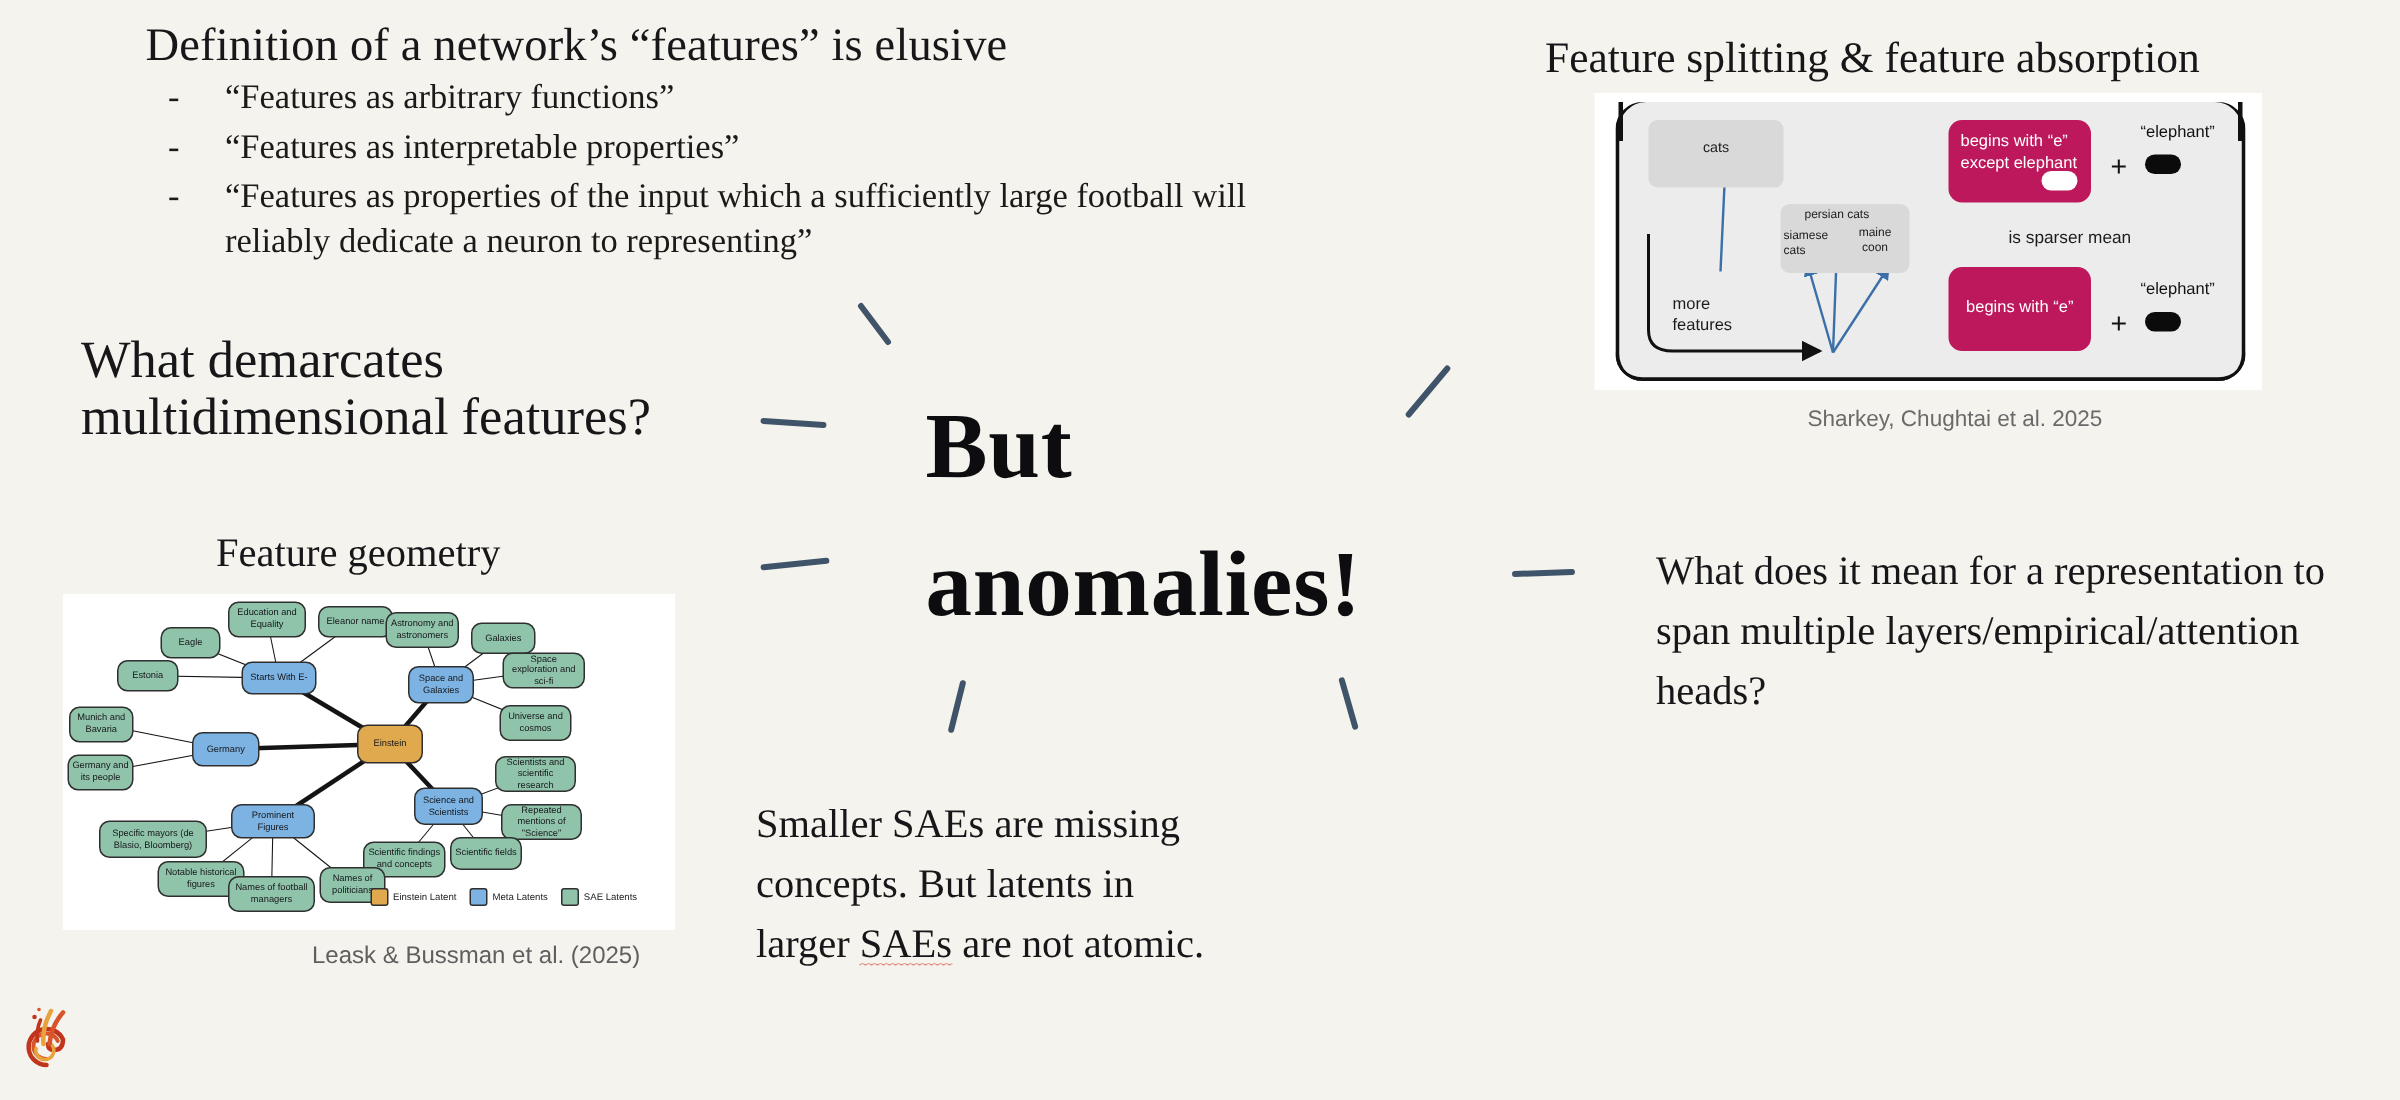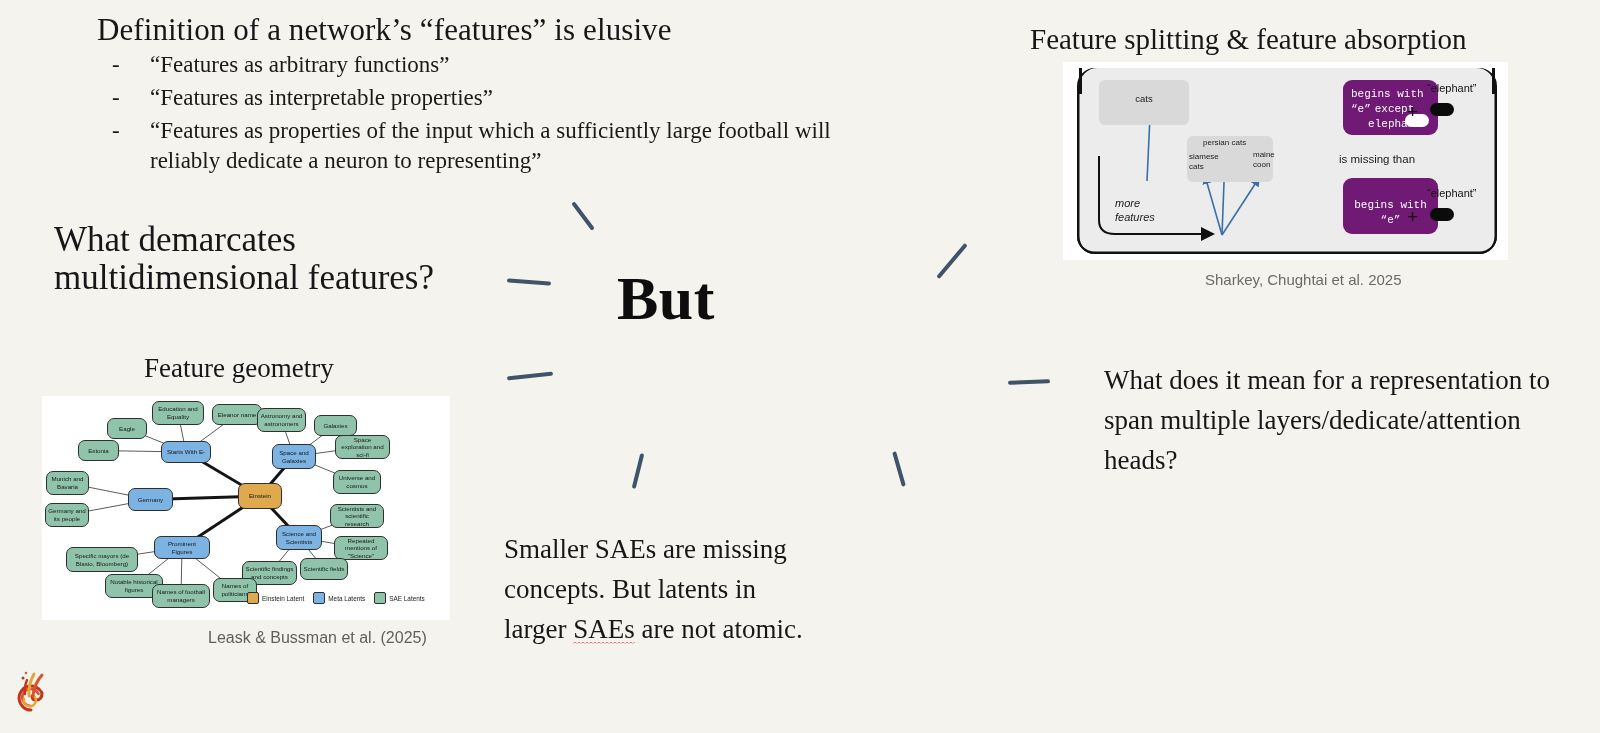--- a/index.html
+++ b/index.html
@@ -78,28 +78,28 @@
     box-shadow:inset 2.5px 0 0 0 #111, inset 0 -2.5px 0 0 #111, inset -2.5px 0 0 0 #111;}
   .fs-inner::before{content:"";position:absolute;left:2px;top:0;width:3px;height:26px;background:#111;}
   .fs-inner::after{content:"";position:absolute;right:2px;top:0;width:3px;height:26px;background:#111;}
   .greybox{position:absolute;background:#d9d9d9;border-radius:6px;
     font-family:"Liberation Sans",sans-serif;color:#1c1c1c;}
   .gb-cats{left:22px;top:12px;width:90px;height:45px;}
   .gb-cats span{position:absolute;left:0;right:0;top:13px;text-align:center;font-size:9.5px;}
   .gb-sub{left:110px;top:68px;width:86px;height:46px;}
   .lbl{position:absolute;font-family:"Liberation Sans",sans-serif;color:#1c1c1c;}
   .fs-arrows{position:absolute;left:0;top:0;width:420px;height:186px;}
-  .blackbox{position:absolute;background:#701a75;border-radius:9px;
-    font-family:Liberation Mono, monospace;color:#fff;font-size:11px;line-height:15px;margin-left:44px;}
+  .blackbox{position:absolute;background:#be185d;border-radius:9px;
+    font-family:Liberation Sans, sans-serif;color:#fff;font-size:11px;line-height:15px;}
   .pill{position:absolute;border-radius:10px;}
 
   .plus{position:absolute;font-family:"Liberation Sans",sans-serif;font-size:19px;color:#111;}
   .eleph{position:absolute;font-family:"Liberation Sans",sans-serif;font-size:11px;color:#111;white-space:nowrap;}
   .sparser{position:absolute;font-family:"Liberation Sans",sans-serif;font-size:11.5px;color:#1c1c1c;white-space:nowrap;}
-  .morefeat{position:absolute;font-family:"Liberation Sans",sans-serif;font-style:italic;
+  .morefeat{position:absolute;font-family:"Liberation Sans",sans-serif;
     font-size:11px;line-height:14px;color:#1c1c1c;}
 
   
   .logo{position:absolute;left:11px;top:666px;width:40px;height:48px;}
 </style>
 </head>
 <body>
 
 <div class="slide">
 
@@ -189,20 +189,21 @@
           <div class="sw" style="background: rgb(143, 196, 171);"></div>
           <span>SAE Latents</span>
         </div>
       </div>
   </div>
 
   <div class="txt leask-cap">Leask &amp; Bussman et al. (2025)</div>
 
   <div class="burst">
     <div class="l1">But</div>
+    <div class="l2">anomalies!</div>
   </div>
 
   <div class="ray" style="left:581px;top:199px;width:4px;height:34px;transform:rotate(-37deg);"></div>
   <div class="ray" style="left:950px;top:239px;width:4px;height:44px;transform:rotate(40deg);"></div>
   <div class="ray" style="left:507px;top:280px;width:44px;height:4px;transform:rotate(4deg);"></div>
   <div class="ray" style="left:507px;top:374px;width:46px;height:4px;transform:rotate(-6deg);"></div>
   <div class="ray" style="left:1008px;top:380px;width:42px;height:4px;transform:rotate(-2deg);"></div>
   <div class="ray" style="left:636px;top:453px;width:4px;height:36px;transform:rotate(14deg);"></div>
   <div class="ray" style="left:897px;top:451px;width:4px;height:36px;transform:rotate(-16deg);"></div>
 
@@ -229,47 +230,47 @@
         <path d="M22,88 L22,152 Q22,166 38,166 L136,166" stroke="#111" stroke-width="2" fill="none" marker-end="url(#ahk)"></path>
       </svg>
 
       <div class="greybox gb-cats">
         <span>cats</span>
       </div>
 
       <div class="greybox gb-sub"></div>
       <div class="lbl" style="left:126px;top:70px;font-size:8px;">persian cats</div>
       <div class="lbl" style="left:112px;top:84px;font-size:8px;width:34px;line-height:10px;">siamese cats</div>
-      <div class="lbl" style="left:176px;top:82px;font-size:8px;width:30px;line-height:10px;">maine coon</div>
+      <div class="lbl" style="left:158px;top:82px;font-size:8px;width:30px;line-height:10px;text-align:center;">maine coon</div>
 
       <div class="morefeat" style="left:38px;top:128px;width:60px;">more features</div>
 
       <div class="blackbox" style="left:222px;top:12px;width:95px;height:55px;">
         <div style="position:absolute;left:8px;top:7px;">begins with “e”</div>
         <div style="position:absolute;left:8px;top:22px;text-align:center;">except elephant</div>
         <div class="pill" style="right:9px;bottom:8px;width:24px;height:13px;background:#fff;"></div>
       </div>
       <div class="plus" style="left:330px;top:33px;">+</div>
       <div class="eleph" style="left:350px;top:14px;">“elephant”</div>
       <div class="pill" style="left:353px;top:35px;width:24px;height:13px;background:#0b0b0b;"></div>
 
-      <div class="sparser" style="left:262px;top:85px;">is missing than</div>
+      <div class="sparser" style="left:262px;top:85px;">is sparser mean</div>
 
       <div class="blackbox" style="left:222px;top:110px;width:95px;height:56px;">
         <div style="position:absolute;left:0;right:0;top:20px;text-align:center;">begins with “e”</div>
       </div>
       <div class="plus" style="left:330px;top:138px;">+</div>
       <div class="eleph" style="left:350px;top:119px;">“elephant”</div>
       <div class="pill" style="left:353px;top:140px;width:24px;height:13px;background:#0b0b0b;"></div>
     </div>
   </div>
 
   <div class="txt sharkey-cap">Sharkey, Chughtai et al. 2025</div>
 
-  <div class="txt q-span">What does it mean for a representation to span multiple layers/dedicate/attention heads?</div>
+  <div class="txt q-span">What does it mean for a representation to span multiple layers/empirical/attention heads?</div>
 
   <div class="txt q-smaller">
     <span>Smaller SAEs are missing concepts. But latents in larger </span><span class="squig">SAEs</span><span> are not atomic.</span>
   </div>
 
 
   <svg class="logo" viewBox="0 0 40 48">
     <g fill="none" stroke-linecap="round">
       <path d="M20 44 A12 12 0 1 1 31 27 Q31 34 25 34 Q21 34 21 30" stroke="#c0351c" stroke-width="3"></path>
       <path d="M20 40 A8.5 8.5 0 1 1 27.5 28" stroke="#d9542a" stroke-width="2.6"></path>

